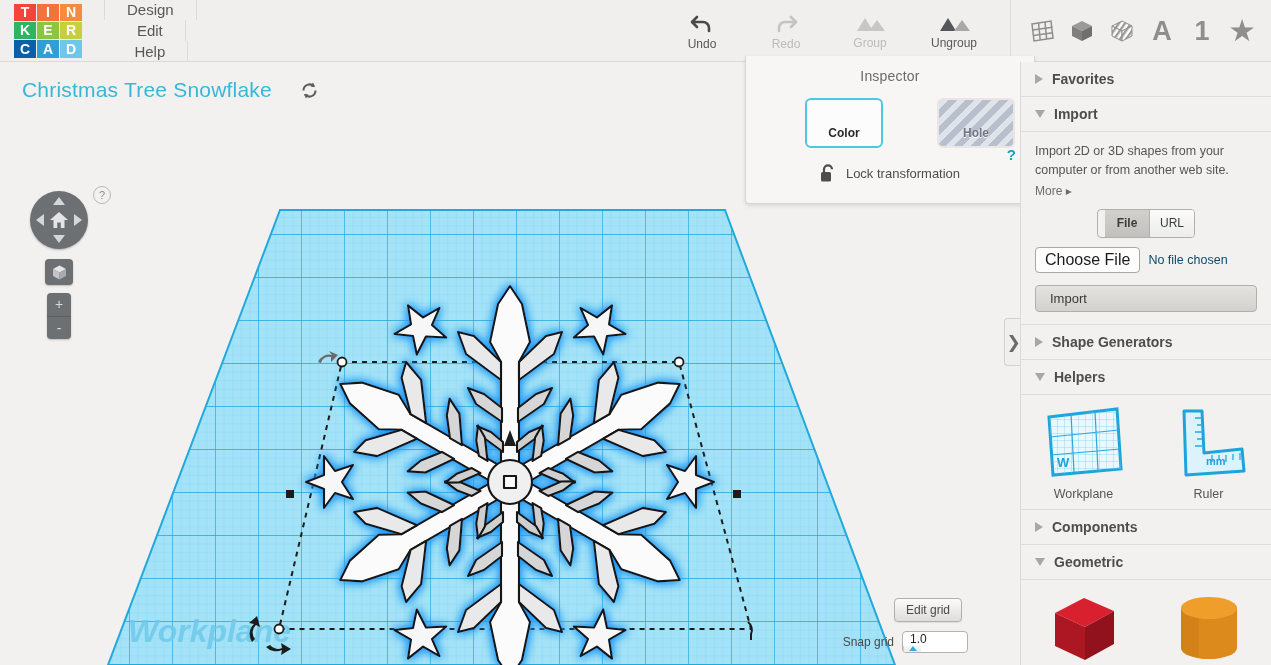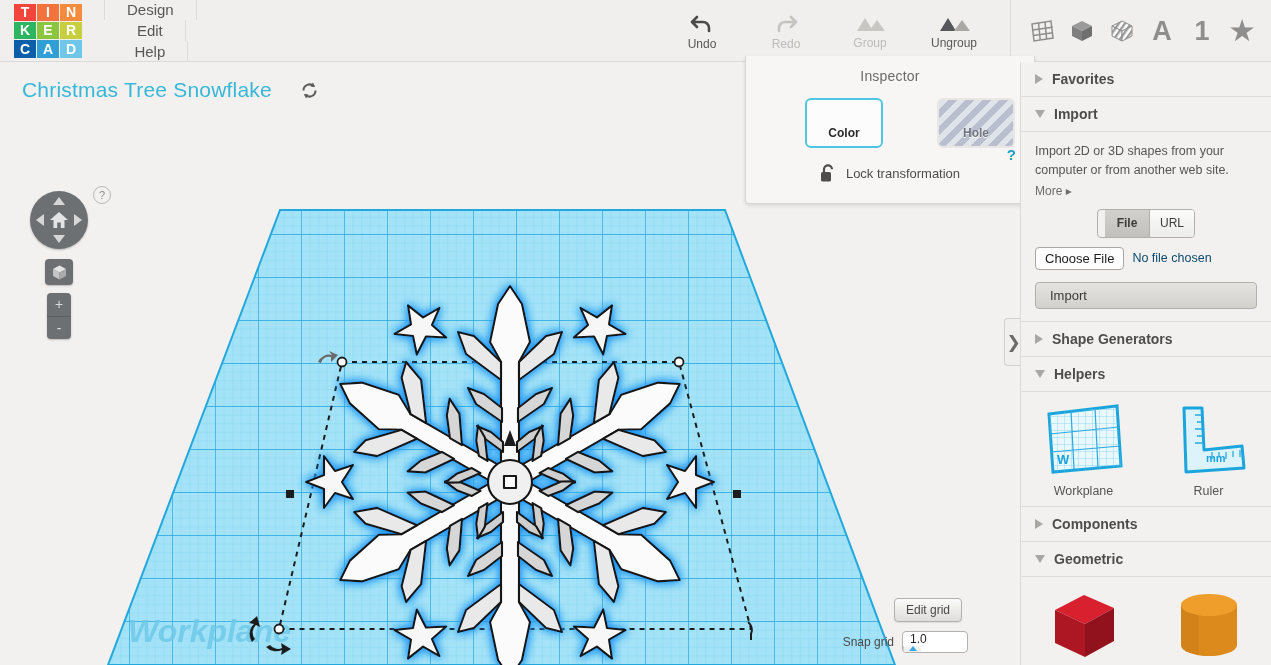--- a/index.html
+++ b/index.html
@@ -187,21 +187,21 @@
     border: 1px solid #b2b0ac; border-radius: 4px; overflow: hidden; padding-left: 7px;
   }
   #file-url-toggle div {
     flex: 1; display: flex; align-items: center; justify-content: center;
     font-size: 12px; color: #3d3c3a;
   }
   #tab-file { background: linear-gradient(#d3d1cd, #c2c0bc); font-weight: bold; border-right: 1px solid #b2b0ac; }
   #tab-url { background: linear-gradient(#fbfbfa, #ececea); }
   #choose-row { display: flex; align-items: center; gap: 8px; margin-top: 9px; }
   #choose-file-btn {
-    padding: 3px 9px; font-size: 13px; color: #1b1b1b; background: #fdfdfd;
+    padding: 3px 9px; font-size: 16px; color: #1b1b1b; background: #fdfdfd;
     border: 1px solid #a9a7a3; border-radius: 4px;
   }
   #no-file-text { font-size: 12.5px; color: #0c4a6e; }
   #import-btn {
     display: block; margin: 12px 0 0 auto; padding: 5px 14px; font-size: 13px; color: #3a3937;
     background: linear-gradient(#e4e3e0, #d3d1cd); border: 1px solid #b2b0ac; border-radius: 4px;
   }
   #helpers-body { display: flex; padding: 10px 0 8px; border-bottom: 1px solid #dedcd8; }
   .helper-cell { flex: 1; display: flex; flex-direction: column; align-items: center; gap: 6px; }
   .helper-label { font-size: 12.5px; color: #565553; }

